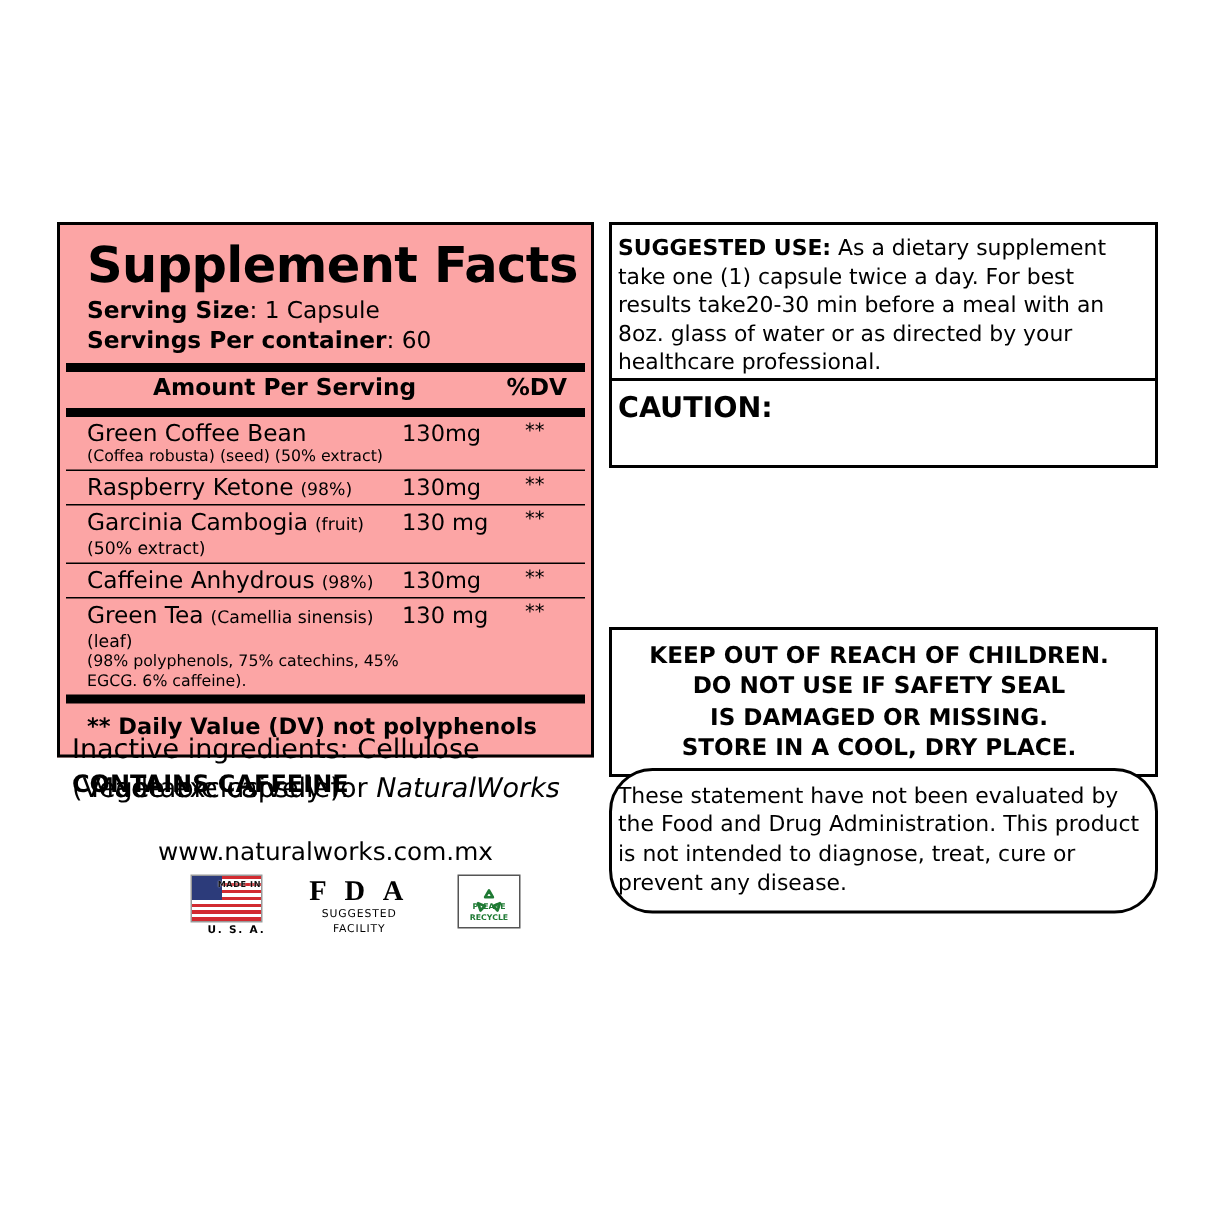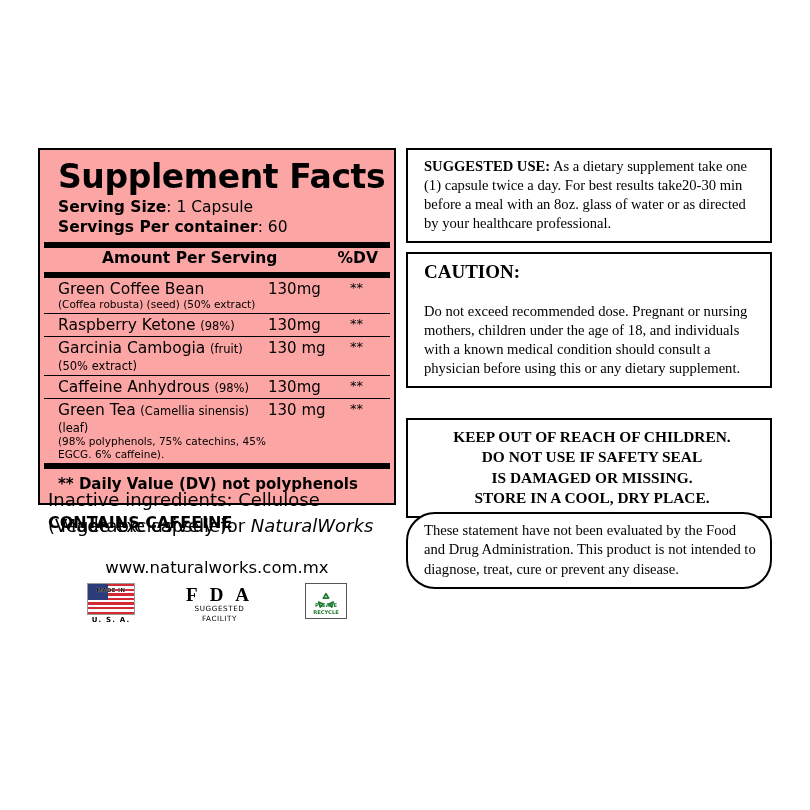--- a/index.html
+++ b/index.html
@@ -145,21 +145,22 @@
     top: 583px;
     width: 265px;
     height: 50px;
     display: flex;
     align-items: flex-start;
     justify-content: space-between;
   }
   .badge-flag {
     position: relative;
     width: 52px;
-    text-align: center;
+    text-align: right;
+    margin-left: 40px;
   }
   .flag-img {
     position: relative;
     width: 46px;
     height: 30px;
     margin: 0 auto;
     background: #ffffff;
     border: 1px solid #999;
     overflow: hidden;
   }
@@ -239,22 +240,21 @@
   }
 
   
   .rbox {
     position: absolute;
     left: 406px;
     width: 366px;
     border: 2px solid #000;
     box-sizing: border-box;
     background: #fff;
-    padding: 7px 10px 8px 16px;
-    font-family: Liberation Serif, serif;
+    padding: 7px 10px 8px 4px;
   }
   #box-use  { top: 148px; }
   #box-caution { top: 252px; }
   #box-keepout { top: 418px; }
   #box-fda  { top: 512px; border-radius: 29px; }
 
   .p-text {
     font-size: 14.6px;
     line-height: 1.30;
   }
@@ -402,21 +402,20 @@
   </div>
 
   <div class="rbox" id="box-use">
     <div class="p-text">
       <span class="lead">SUGGESTED USE:</span><span> As a dietary supplement take one (1) capsule twice a day. For best results take20-30 min before a meal with an 8oz. glass of water or as directed by your healthcare professional.</span>
     </div>
   </div>
 
   <div class="rbox" id="box-caution">
     <div class="caution-head">CAUTION:</div>
-    <div class="p-text">Do not exceed recommended dose. Pregnant or nursing mothers, children under the age of 18, and individuals with a known medical condition should consult a physician before using this or any dietary supplement.</div>
   </div>
 
   <div class="rbox" id="box-keepout">
     <div class="keepout">
       <div>KEEP OUT OF REACH OF CHILDREN.</div>
       <div>DO NOT USE IF SAFETY SEAL</div>
       <div>IS DAMAGED OR MISSING.</div>
       <div>STORE IN A COOL, DRY PLACE.</div>
     </div>
   </div>

